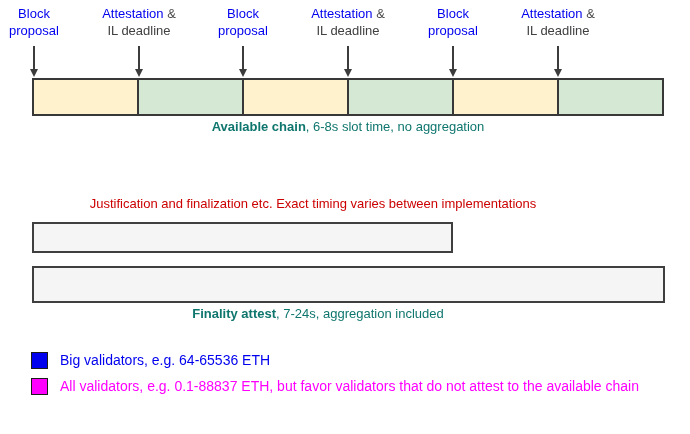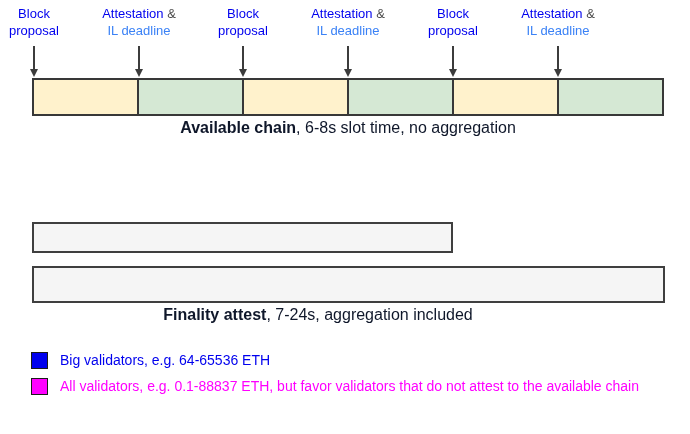--- a/index.html
+++ b/index.html
@@ -4,36 +4,36 @@
 <style>
   html,body{margin:0;padding:0;background:#ffffff;}
   .canvas{
     position:relative; width:688px; height:434px; background:#ffffff;
     font-family:"Liberation Sans","DejaVu Sans",sans-serif; overflow:hidden;
   }
   
   .evt{position:absolute; top:5px; width:130px; text-align:center;}
   .evt .line{font-size:13px; line-height:17px; white-space:nowrap;}
   .t-blue{color:#0000ee;}
-  .t-magenta{color:#3b82f6;}
+  .t-magenta{color:#404040;}
   .t-dark{color:#4a4a4a;}
   .amp{white-space:pre;}
   
   .arrow{position:absolute; top:46px; width:9px; height:31px;}
   .arrow::before{content:""; position:absolute; left:3.8px; top:0; width:1.4px; height:24px; background:#3c3c3c;}
   .arrow::after{content:""; position:absolute; left:0; top:23px; width:0; height:0;
     border-left:4.5px solid transparent; border-right:4.5px solid transparent; border-top:8px solid #3c3c3c;}
   
   .slotbar{position:absolute; left:32px; top:78px; width:632px; height:38px; display:flex;}
   .seg{flex:1 1 0; border:2px solid #383838; box-sizing:border-box;}
   .seg + .seg{margin-left:-2px;}
   .seg-yellow{background:#FFF2CC;}
   .seg-green{background:#D5E8D4;}
   
-  .caption{position:absolute; font-size:16px; color:#0f172a; text-align:center; white-space:nowrap;}
+  .caption{position:absolute; font-size:13px; color:#0f766e; text-align:center; white-space:nowrap;}
   .caption b{font-weight:bold;}
   .cap-available{left:32px; top:119px; width:632px;}
   .cap-finality{left:0; top:306px; width:636px;}
   .note-red{position:absolute; left:0; top:196px; width:626px; text-align:center;
     font-size:13px; color:#cc0000; white-space:nowrap;}
   
   .graybar{position:absolute; background:#F5F5F5; border:2px solid #3f3f3f; box-sizing:border-box;}
   .graybar-1{left:32px; top:222px; width:421px; height:31px;}
   .graybar-2{left:32px; top:266px; width:633px; height:37px;}
   
@@ -85,20 +85,21 @@
     <div class="seg seg-yellow"></div>
     <div class="seg seg-green"></div>
     <div class="seg seg-yellow"></div>
     <div class="seg seg-green"></div>
     <div class="seg seg-yellow"></div>
     <div class="seg seg-green"></div>
   </div>
 
   <div class="caption cap-available"><b>Available chain</b><span>, 6-8s slot time, no aggregation</span></div>
 
+  <div class="note-red">Justification and finalization etc. Exact timing varies between implementations</div>
 
   <div class="graybar graybar-1"></div>
   <div class="graybar graybar-2"></div>
 
   <div class="caption cap-finality"><b>Finality attest</b><span>, 7-24s, aggregation included</span></div>
 
   <div class="legend-row row-0">
     <span class="sq sq-0"></span>
     <span class="lbl lbl-0">Big validators, e.g. 64-65536 ETH</span>
   </div>

